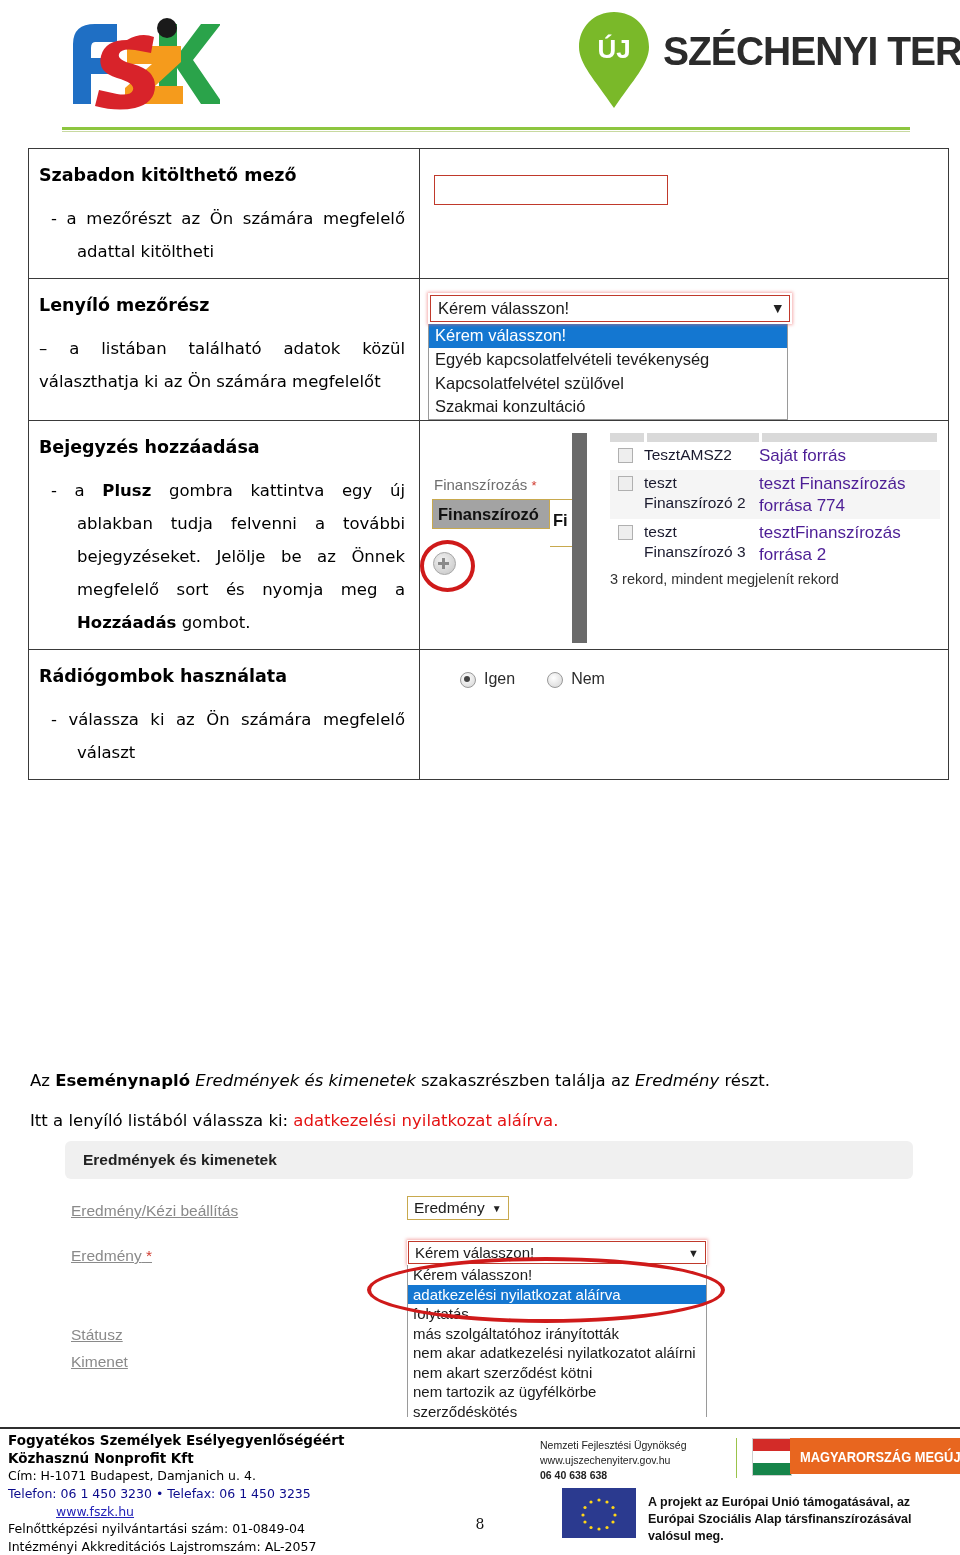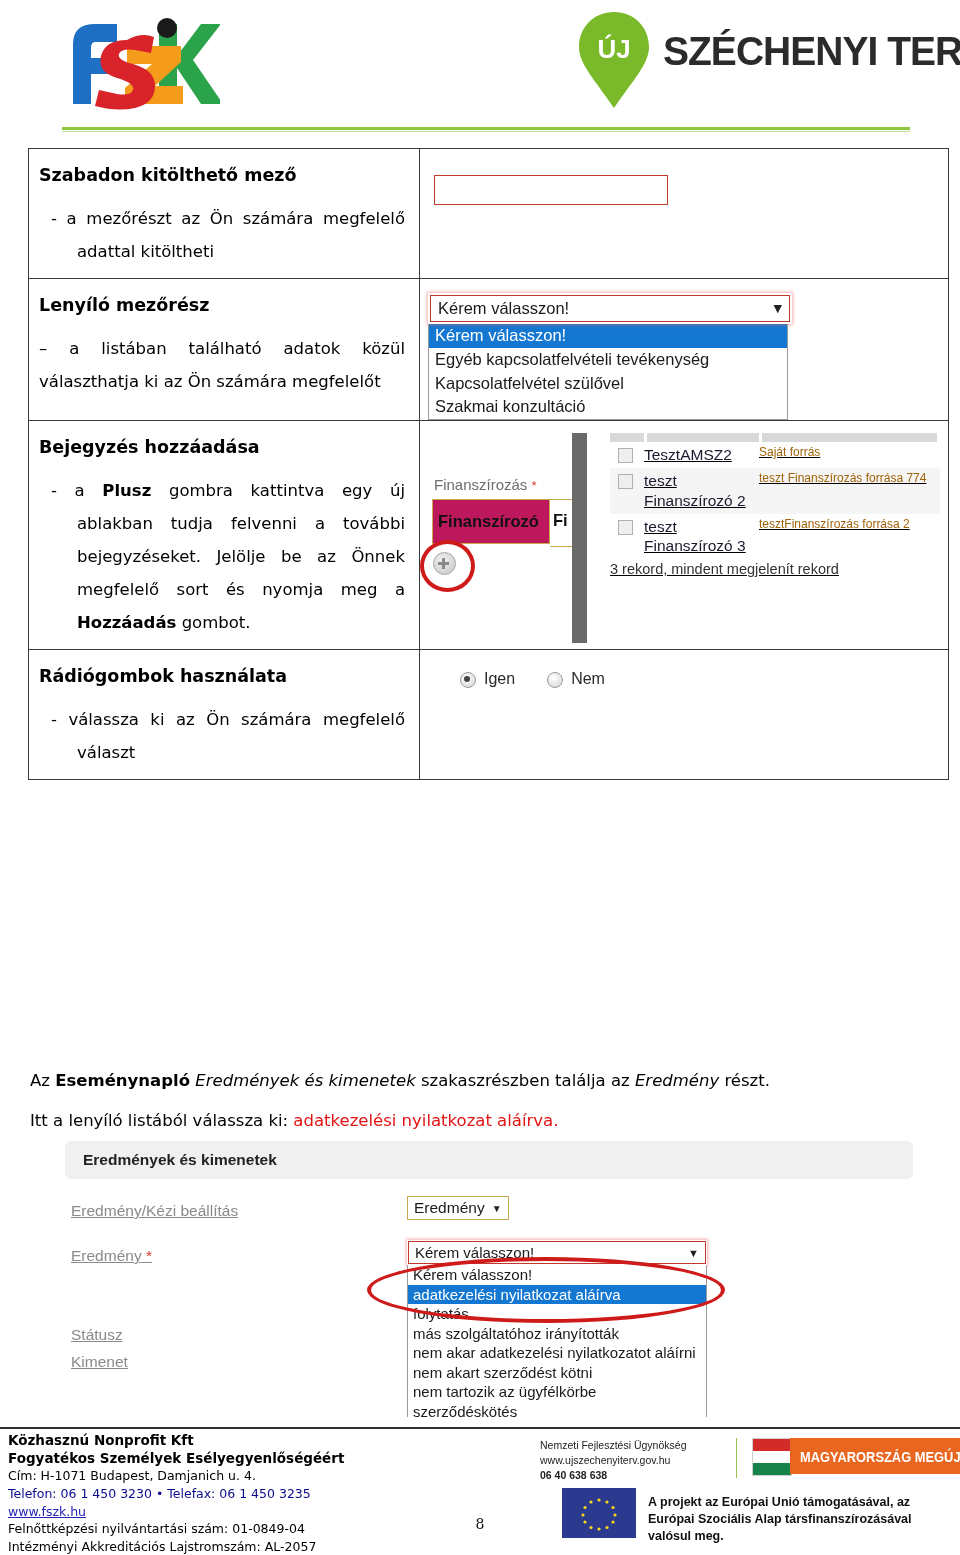--- a/index.html
+++ b/index.html
@@ -168,23 +168,23 @@
     left: 14px; top: 49px;
     font-family: "Liberation Sans", sans-serif;
     font-size: 15px;
     color: #6e6e6e;
     white-space: nowrap;
   }
   .fin-label .req { color: #d03b2f; font-size: 13px; }
   .fin-box {
     position: absolute;
     left: 12px; top: 72px;
-    width: 118px; height: 45px;
+    width: 118px; height: 30px;
     border: 1px solid #c8a94e;
-    background: #be185d;
+    background: #a3a3a3;
     display: flex;
     align-items: center;
     padding-left: 5px;
     box-sizing: border-box;
   }
   .fin-box span {
     font-family: "Liberation Sans", sans-serif;
     font-size: 16.5px;
     font-weight: bold;
     color: #111;
@@ -231,21 +231,20 @@
   .fin-scrollbar {
     position: absolute;
     left: 152px; top: 6px;
     width: 15px; height: 210px;
     background: #6a6a6a;
   }
   .fin-table {
     position: absolute;
     left: 190px; top: 6px;
     width: 330px;
-    text-decoration: underline;
   }
   .fin-hdrrow { display: flex; }
   .fin-hdr {
     background: #d9d9d9;
     height: 9px;
     margin-right: 3px;
   }
   .fin-hdr.c1 { width: 34px; }
   .fin-hdr.c2 { width: 112px; }
   .fin-hdr.c3 { width: 175px; }
@@ -271,23 +270,23 @@
   .fin-c2 {
     width: 115px; flex: 0 0 115px;
     font-family: "Liberation Sans", sans-serif;
     font-size: 15.5px;
     line-height: 1.28;
     color: #1a1a2e;
   }
   .fin-c3 {
     width: 180px; flex: 0 0 180px;
     font-family: "Liberation Sans", sans-serif;
-    font-size: 12px;
+    font-size: 17px;
     line-height: 1.28;
-    color: #a16207;
+    color: #4c1d95;
   }
   .fin-foot {
     font-family: "Liberation Sans", sans-serif;
     font-size: 14.5px;
     color: #333;
     padding-left: 0px;
     margin-top: 2px;
     white-space: nowrap;
   }
   .fin-clip {
@@ -447,20 +446,21 @@
     font-weight: bold;
     font-size: 13.5px;
     line-height: 1.3;
     display: block;
   }
   .footer-left .tel { color: #0b0b8c; }
   .footer-left .web {
     color: #2424b8;
     text-decoration: underline;
     display: block;
+    margin-left: 48px;
   }
   .page-num {
     position: absolute;
     left: 0; top: 1516px;
     width: 960px;
     text-align: center;
     font-family: "DejaVu Serif", serif;
     font-size: 14px;
     color: #111;
   }
@@ -725,22 +725,22 @@
 
     </div>
   </div>
 
   <div class="dd2-ellipse"></div>
 </div>
 
 <div class="footer-rule"></div>
 
 <div class="footer-left">
+  <span class="org">Fogyatékos Személyek Esélyegyenlőségéért</span>
   <span class="org">Közhasznú Nonprofit Kft</span>
-  <span class="org">Fogyatékos Személyek Esélyegyenlőségéért</span>
   <span>Cím: H-1071 Budapest, Damjanich u. 4.</span><br>
   <span class="tel">Telefon: 06 1 450 3230 •  Telefax: 06 1 450 3235</span><br>
   <a class="web" href="#">www.fszk.hu</a>
   <span>Felnőttképzési nyilvántartási szám: 01-0849-04</span><br>
   <span>Intézményi Akkreditációs Lajstromszám: AL-2057</span>
 </div>
 
 <div class="page-num">8</div>
 
 <div class="footer-right">

